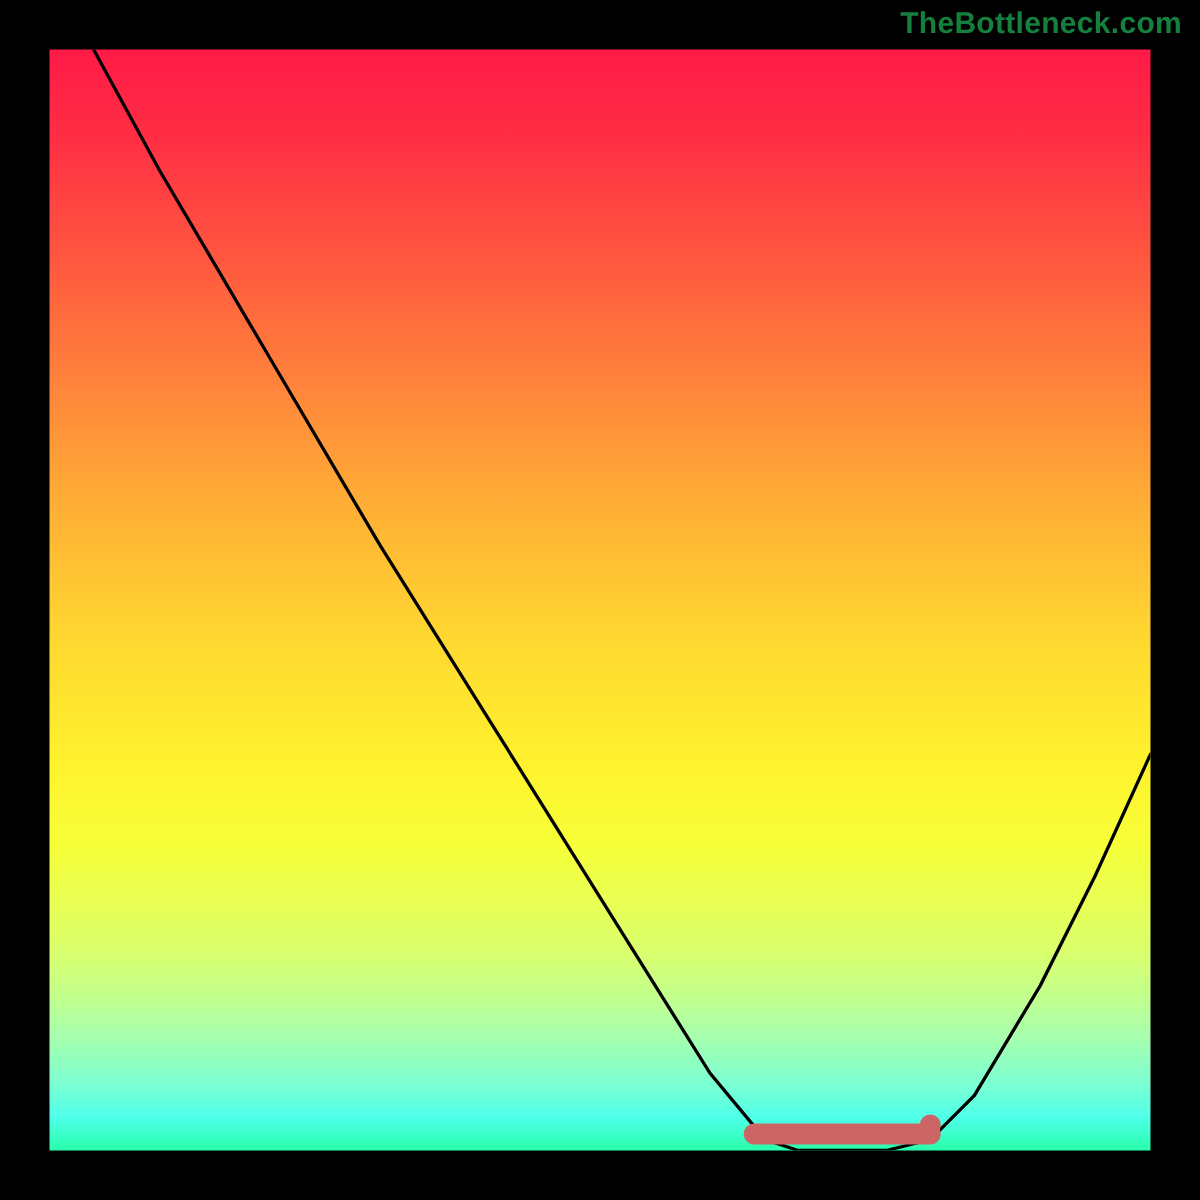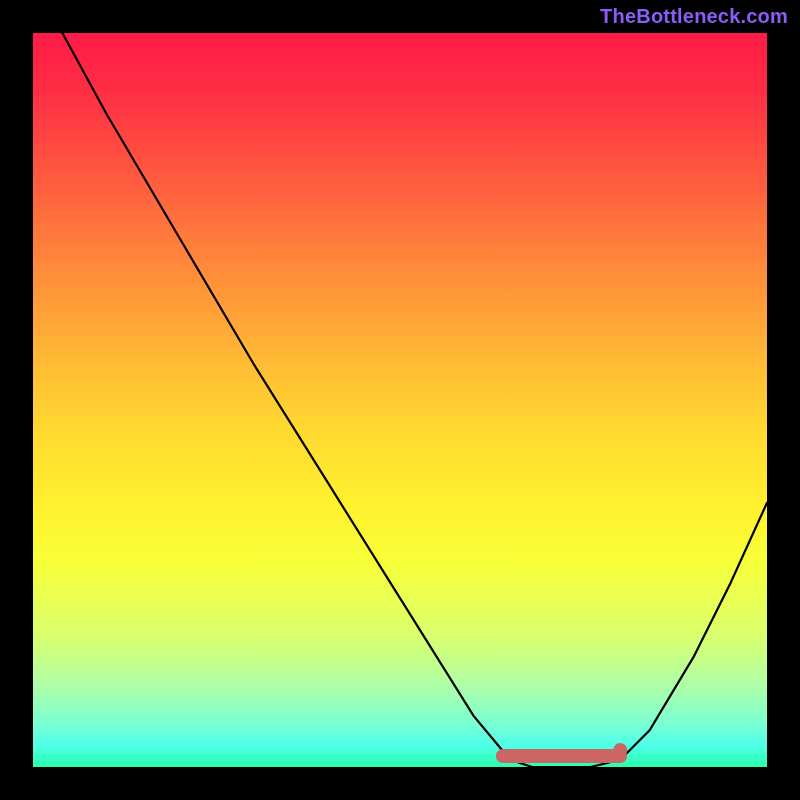--- a/index.html
+++ b/index.html
@@ -37,21 +37,21 @@
       #c2ff8d 86%,
       #a4ffb0 90%,
       #7bffd2 94%,
       #4fffe9 97%,
       #28ffaa 100%);
   }
   .watermark {
     position: absolute;
     top: 5px;
     right: 12px;
-    color: #8b5cf6;
+    color: #15803d;
     font-size: 20px;
     font-weight: 600;
     letter-spacing: 0.2px;
     z-index: 10;
   }
   svg.curve {
     position: absolute;
     left: 0;
     top: 0;
     width: 734px;

